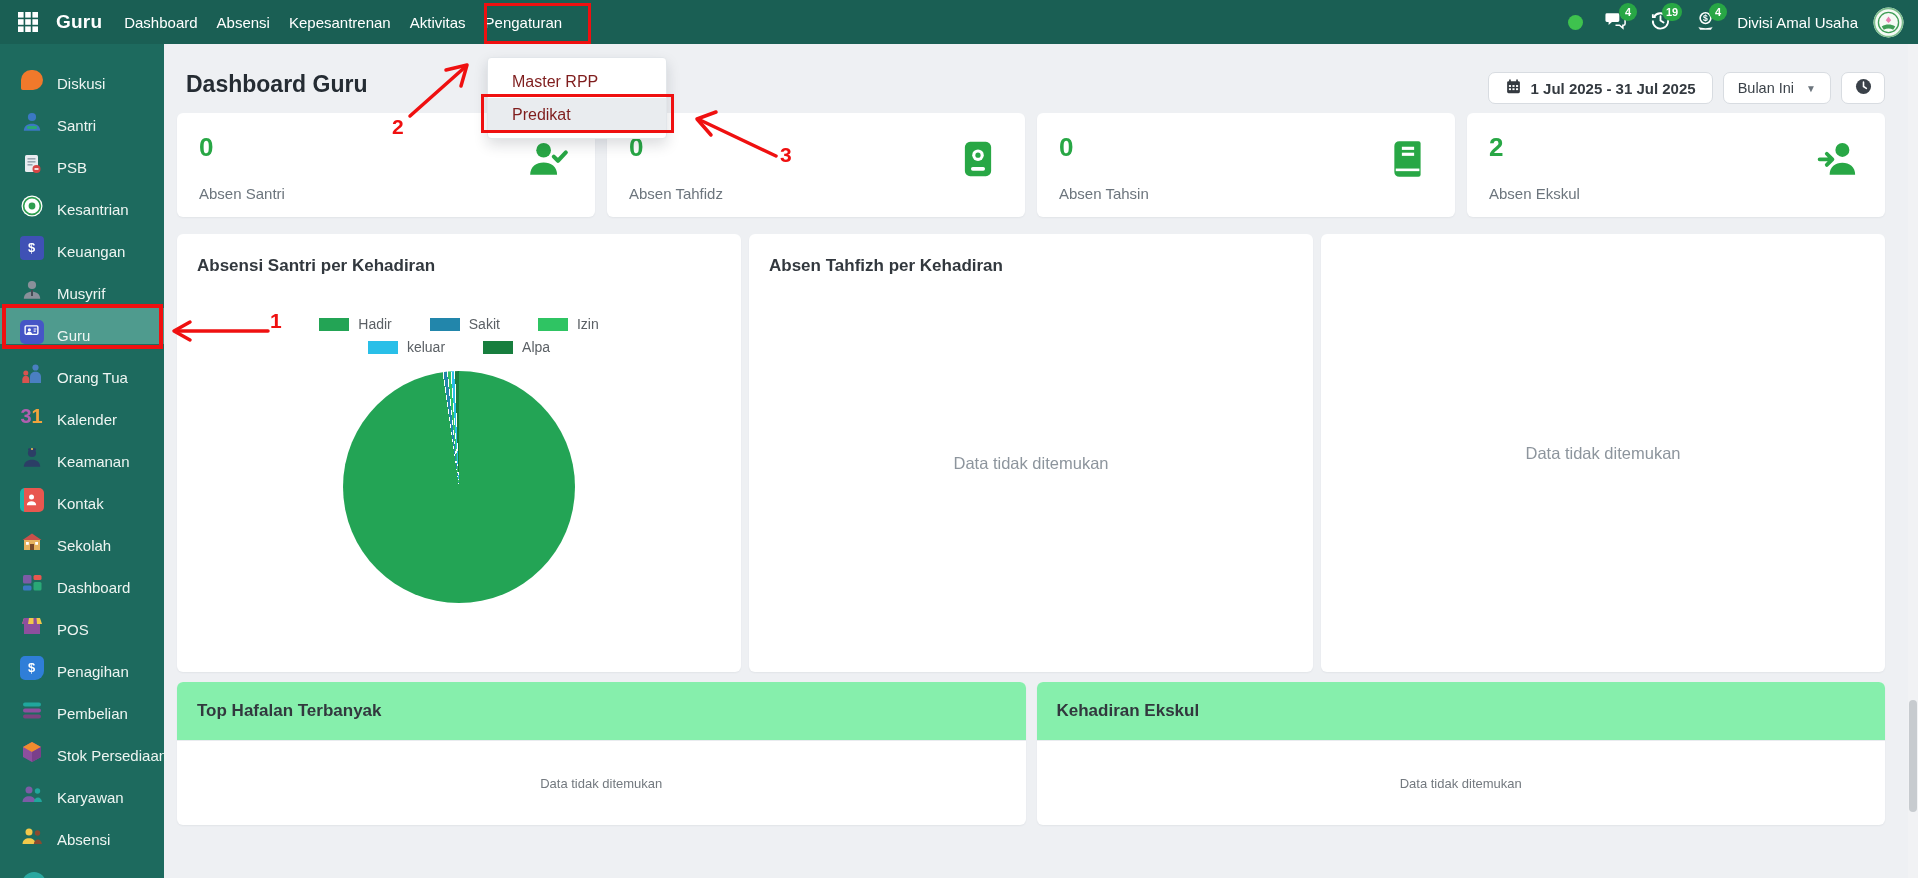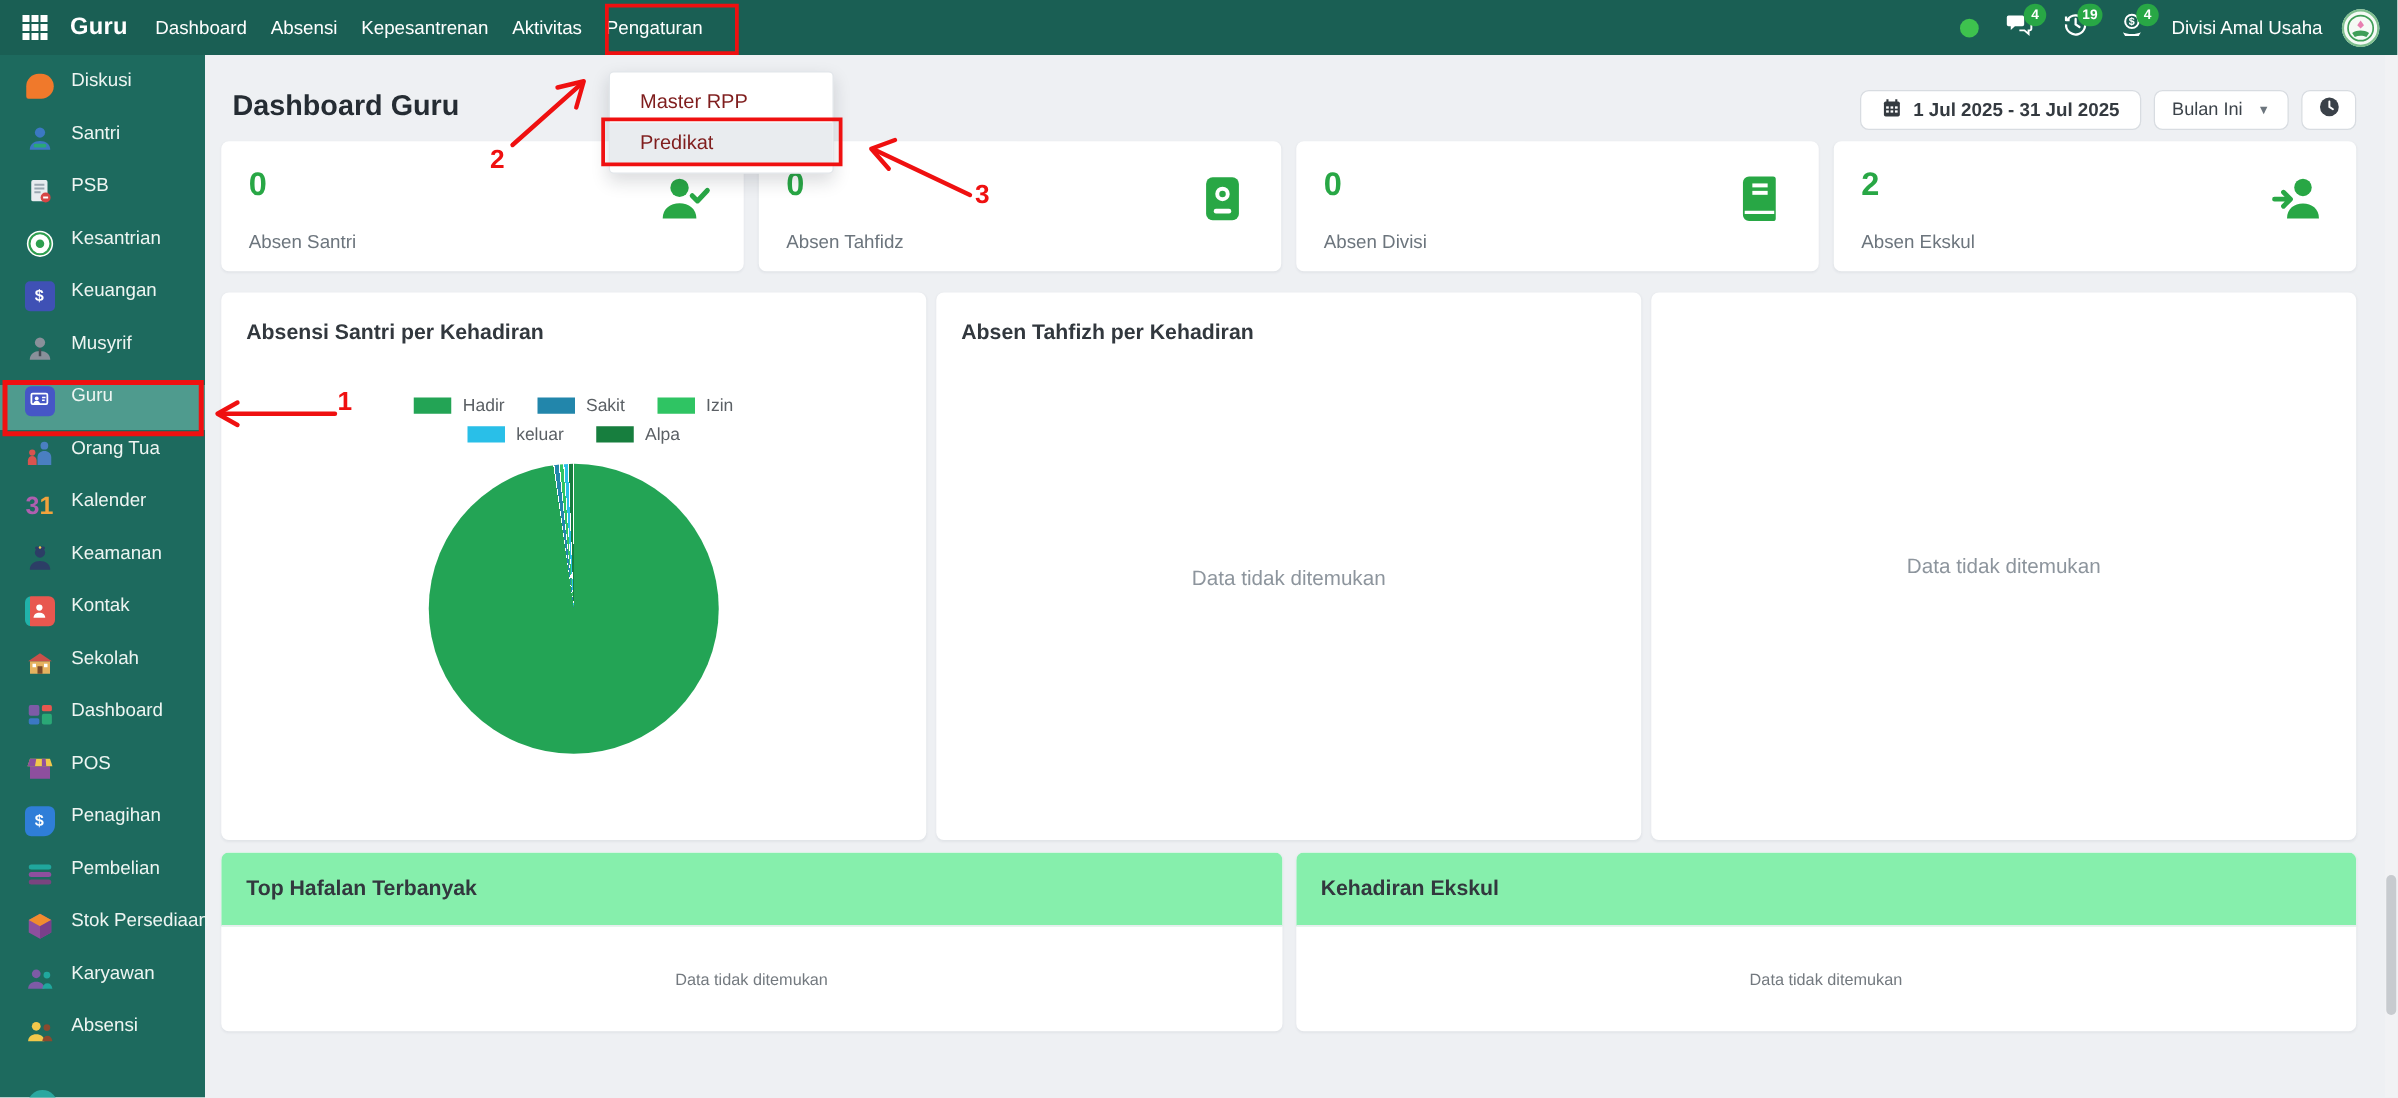--- a/index.html
+++ b/index.html
@@ -17,21 +17,21 @@
   .status-dot{width:15px;height:15px;border-radius:50%;background:var(--online,#3ec24e)}
   .badge-wrap{position:relative;width:26px;height:26px;display:flex;align-items:center;justify-content:center;cursor:pointer}
   .badge-wrap svg{width:23px;height:23px}
   .count-badge{position:absolute;top:-6px;right:-9px;min-width:18px;height:18px;padding:0 4px;border-radius:9px;
     background:var(--accent,#28a745);color:#fff;font-size:11px;font-weight:700;display:flex;align-items:center;justify-content:center}
   .user-name{font-size:15px;margin-left:4px;cursor:pointer}
   .avatar{width:31px;height:31px;border-radius:50%;overflow:hidden;cursor:pointer;flex:none;margin-right:2px}
 
   
   .sidebar{position:absolute;left:0;top:44px;width:164px;height:834px;background:var(--sidebar,#1d6a5e);padding-top:12px;z-index:20}
-  .sitem{display:flex;align-items:flex-start;height:36px;margin-bottom:6px;padding-left:19px;gap:13px;cursor:pointer}
+  .sitem{display:flex;align-items:flex-end;height:36px;margin-bottom:6px;padding-left:19px;gap:13px;cursor:pointer}
   .sitem.active{background:var(--active,#4f9b8e)}
   .sitem .s-icon{width:25px;height:25px;display:flex;align-items:center;justify-content:center;flex:none}
   .sitem .s-label{font-size:15px;color:#eef5f2;white-space:nowrap}
   .tile{width:24px;height:24px;border-radius:5px;display:flex;align-items:center;justify-content:center;color:#fff;font-weight:700;font-size:13px}
   .partial-circle{position:absolute;left:22px;top:828px;width:24px;height:24px;border-radius:50%;background:#2aa8a0}
 
   
   .content{position:absolute;left:164px;top:44px;width:1744px;height:834px}
   .page-head{margin:0 23px 0 13px;padding-top:28px;height:52px;display:flex;align-items:center;justify-content:space-between}
   .page-title{font-size:23px;font-weight:700;color:#252c33;margin-left:9px}
@@ -49,21 +49,21 @@
   .stat-value{color:var(--accent,#28a745);font-size:26px;font-weight:700;line-height:1}
   .stat-label{color:#6c757d;font-size:15px;margin-top:25px}
   .stat-icon{position:absolute;right:26px;top:25px;width:42px;height:42px;color:var(--accent,#28a745)}
   .stat-icon svg{width:42px;height:42px}
 
   .charts{display:flex;gap:8px;margin:17px 23px 0 13px;height:438px}
   .chart-card{flex:1;background:#fff;border-radius:6px;padding:22px 20px;display:flex;flex-direction:column;box-shadow:0 1px 2px rgba(40,50,60,.06)}
   .chart-title{font-size:17px;font-weight:700;color:#32383e}
   .chart-empty{flex:1;display:flex;align-items:center;justify-content:center;color:#8d959d;font-size:16.5px}
   .legend{margin-top:40px;display:flex;flex-direction:column;gap:7px;align-items:center}
-  .legend-row{display:flex;gap:26px}
+  .legend-row{display:flex;gap:38px}
   .legend-item{display:flex;align-items:center;gap:9px;cursor:pointer}
   .legend-swatch{width:30px;height:13px;display:block}
   .legend-label{font-size:14px;color:#5b6065}
   .pie-wrap{flex:1;display:flex;align-items:flex-start;justify-content:center;margin-top:16px}
   .pie{width:232px;height:232px;border-radius:50%}
 
   .bottoms{display:flex;gap:11px;margin:10px 23px 0 13px;height:143px}
   .bottom-card{flex:1;background:#fff;border-radius:6px;overflow:hidden;display:flex;flex-direction:column;box-shadow:0 1px 2px rgba(40,50,60,.06)}
   .bottom-head{background:#86efac;border-bottom:1px solid #e9ecef;padding:19px 20px}
   .bottom-title{font-size:17px;font-weight:700;color:#32383e}
@@ -388,21 +388,21 @@
         <div class="stat-label">Absen Tahfidz</div>
         <span class="stat-icon"><svg viewBox="0 0 24 24" fill="currentColor">
             <rect x="4.5" y="2.2" width="15" height="19.6" rx="3"></rect>
             <circle cx="12" cy="9.8" r="3.3" fill="#fff"></circle>
             <circle cx="12" cy="9.8" r="1.5" fill="currentColor"></circle>
             <rect x="8" y="16.6" width="8" height="2.1" rx="1" fill="#fff"></rect>
           </svg></span>
       </div>
       <div class="stat-card">
         <div class="stat-value">0</div>
-        <div class="stat-label">Absen Divisi</div>
+        <div class="stat-label">Absen Tahsin</div>
         <span class="stat-icon"><svg viewBox="0 0 24 24" fill="currentColor">
             <path d="M7 1.8h11a1.2 1.2 0 0 1 1.2 1.2v18a1.2 1.2 0 0 1-1.2 1.2H7A2.8 2.8 0 0 1 4.2 19.4V4.6A2.8 2.8 0 0 1 7 1.8z"></path>
             <path d="M5 18.2h13.5" stroke="#fff" stroke-width="1.5"></path>
             <rect x="8.5" y="5" width="7" height="1.8" fill="#fff"></rect>
             <rect x="8.5" y="8.4" width="7" height="1.8" fill="#fff"></rect>
           </svg></span>
       </div>
       <div class="stat-card">
         <div class="stat-value">2</div>
         <div class="stat-label">Absen Ekskul</div>

